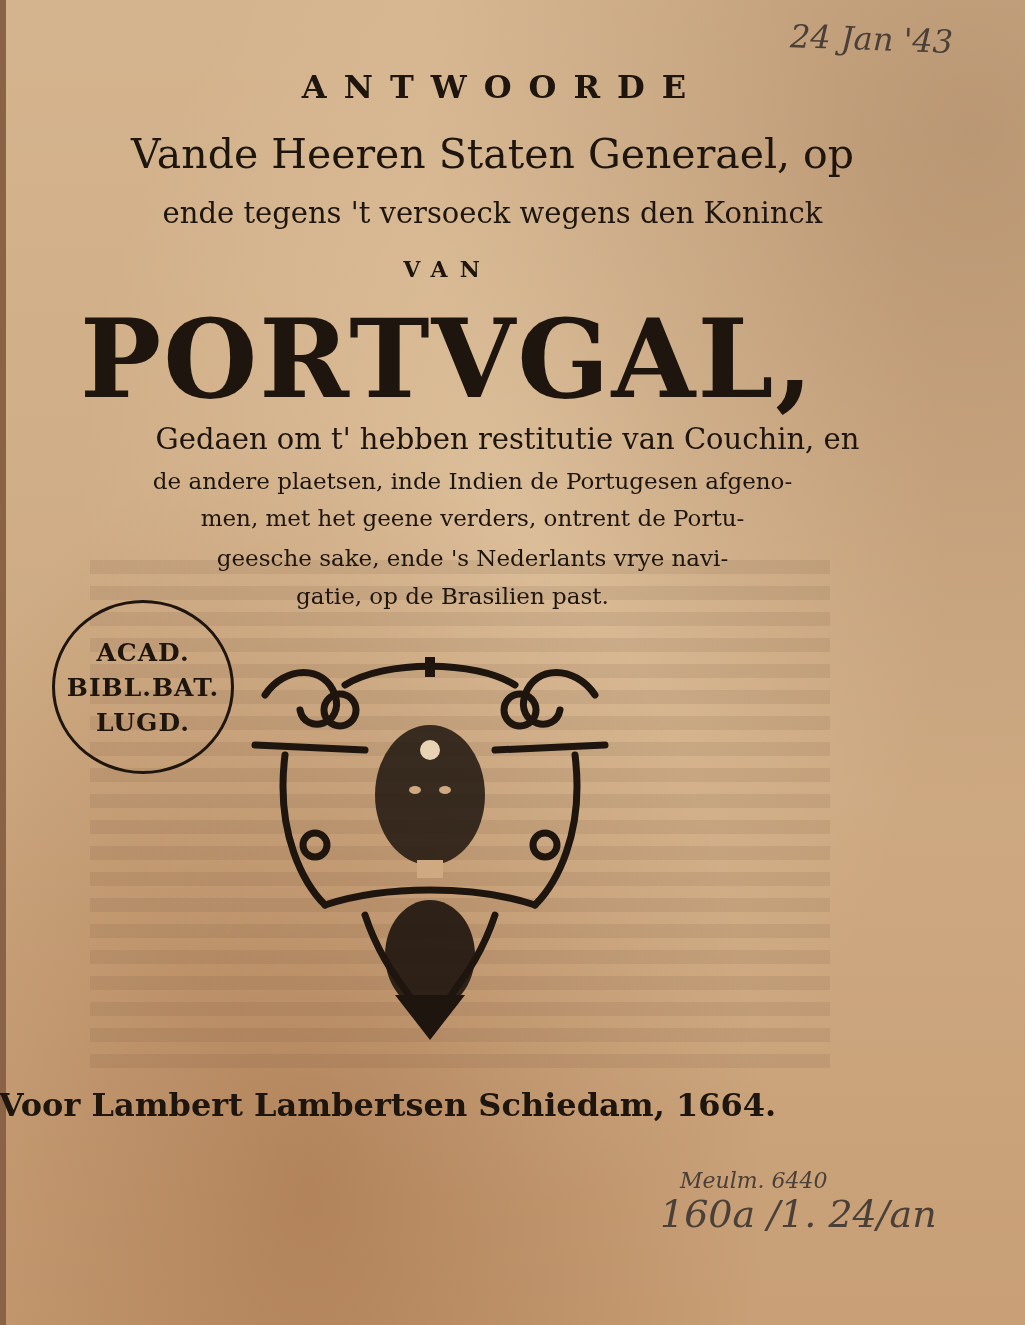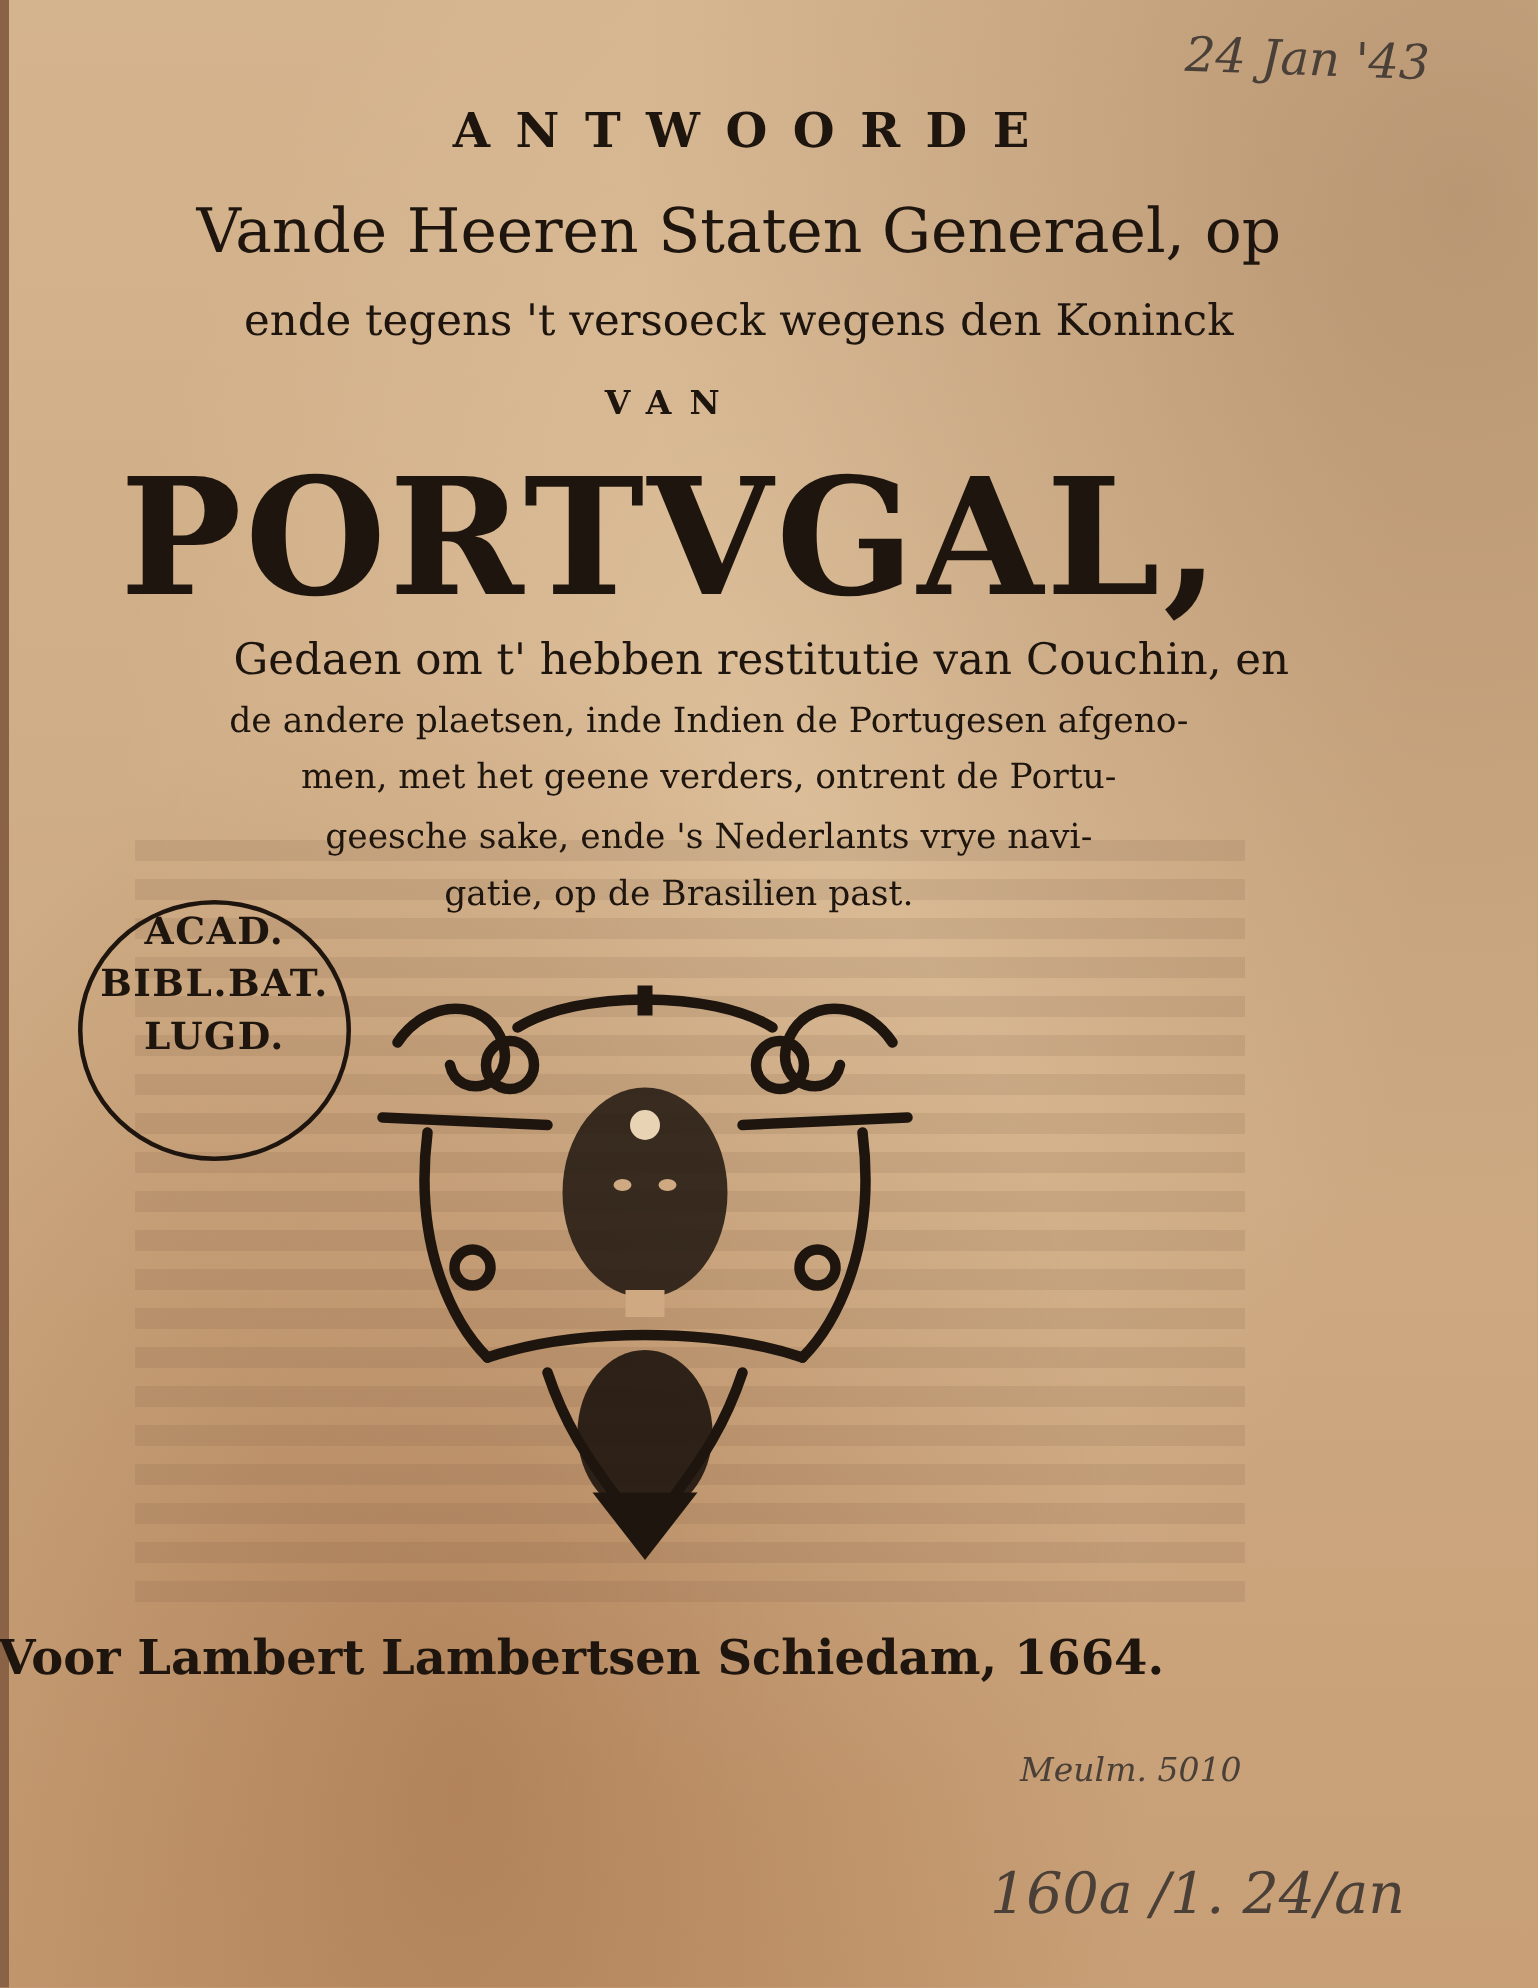--- a/index.html
+++ b/index.html
@@ -21,27 +21,27 @@
   .l-van{top:256px;left:-65px;font-size:22px;letter-spacing:12px;font-weight:bold;}
   .l-port{top:296px;left:-65px;font-size:108px;font-weight:bold;letter-spacing:2px;}
   .l-ged{top:422px;left:-5px;font-size:29px;}
   .l-sub{left:0;font-size:23px;}
   .l-s1{top:468px;left:-40px;}
   .l-s2{top:505px;left:-40px;}
   .l-s3{top:545px;left:-40px;}
   .l-s4{top:583px;left:-60px;}
   .l-imp{top:1086px;left:-125px;font-size:32px;font-weight:bold;}
   .stamp{position:absolute;left:52px;top:600px;width:176px;height:168px;border:3px solid #1e150e;border-radius:50%;
-    display:flex;flex-direction:column;align-items:center;justify-content:flex-start;font-family:"DejaVu Serif",serif;}
+    display:flex;flex-direction:column;align-items:center;justify-content:center;font-family:"DejaVu Serif",serif;}
   .stamp span{display:block;font-size:25px;font-weight:bold;line-height:35px;letter-spacing:1px;}
   .ornament{position:absolute;left:245px;top:655px;width:370px;height:385px;}
   .hand{position:absolute;font-family:"DejaVu Serif",serif;font-style:italic;color:#4a4038;}
   .h-top{left:790px;top:20px;font-size:32px;transform:rotate(2deg);}
   .h-meu{left:680px;top:1168px;font-size:22px;}
-  .h-call{left:660px;top:1240px;font-size:38px;}
+  .h-call{left:660px;top:1192px;font-size:38px;}
 </style>
 </head>
 <body>
 
 <div class="page">
   <div class="bleed"></div>
   <div class="edge-left"></div>
 
   <div class="hand h-top">24 Jan '43</div>
 
@@ -86,15 +86,15 @@
       <rect x="180" y="2" width="10" height="20"></rect>
     </g>
     <circle cx="185" cy="95" r="10" fill="#e8d4b4"></circle>
     <ellipse cx="170" cy="135" rx="6" ry="4" fill="#cfa982"></ellipse>
     <ellipse cx="200" cy="135" rx="6" ry="4" fill="#cfa982"></ellipse>
     <rect x="172" y="205" width="26" height="18" fill="#cfa982"></rect>
   </svg>
 
   <div class="line l-imp">Voor Lambert Lambertsen Schiedam, 1664.</div>
 
-  <div class="hand h-meu">Meulm. 5010</div>
+  <div class="hand h-meu">Meulm. 6440</div>
   <div class="hand h-call">160a /1. 24/an</div>
 </div>
 
 </body></html>

